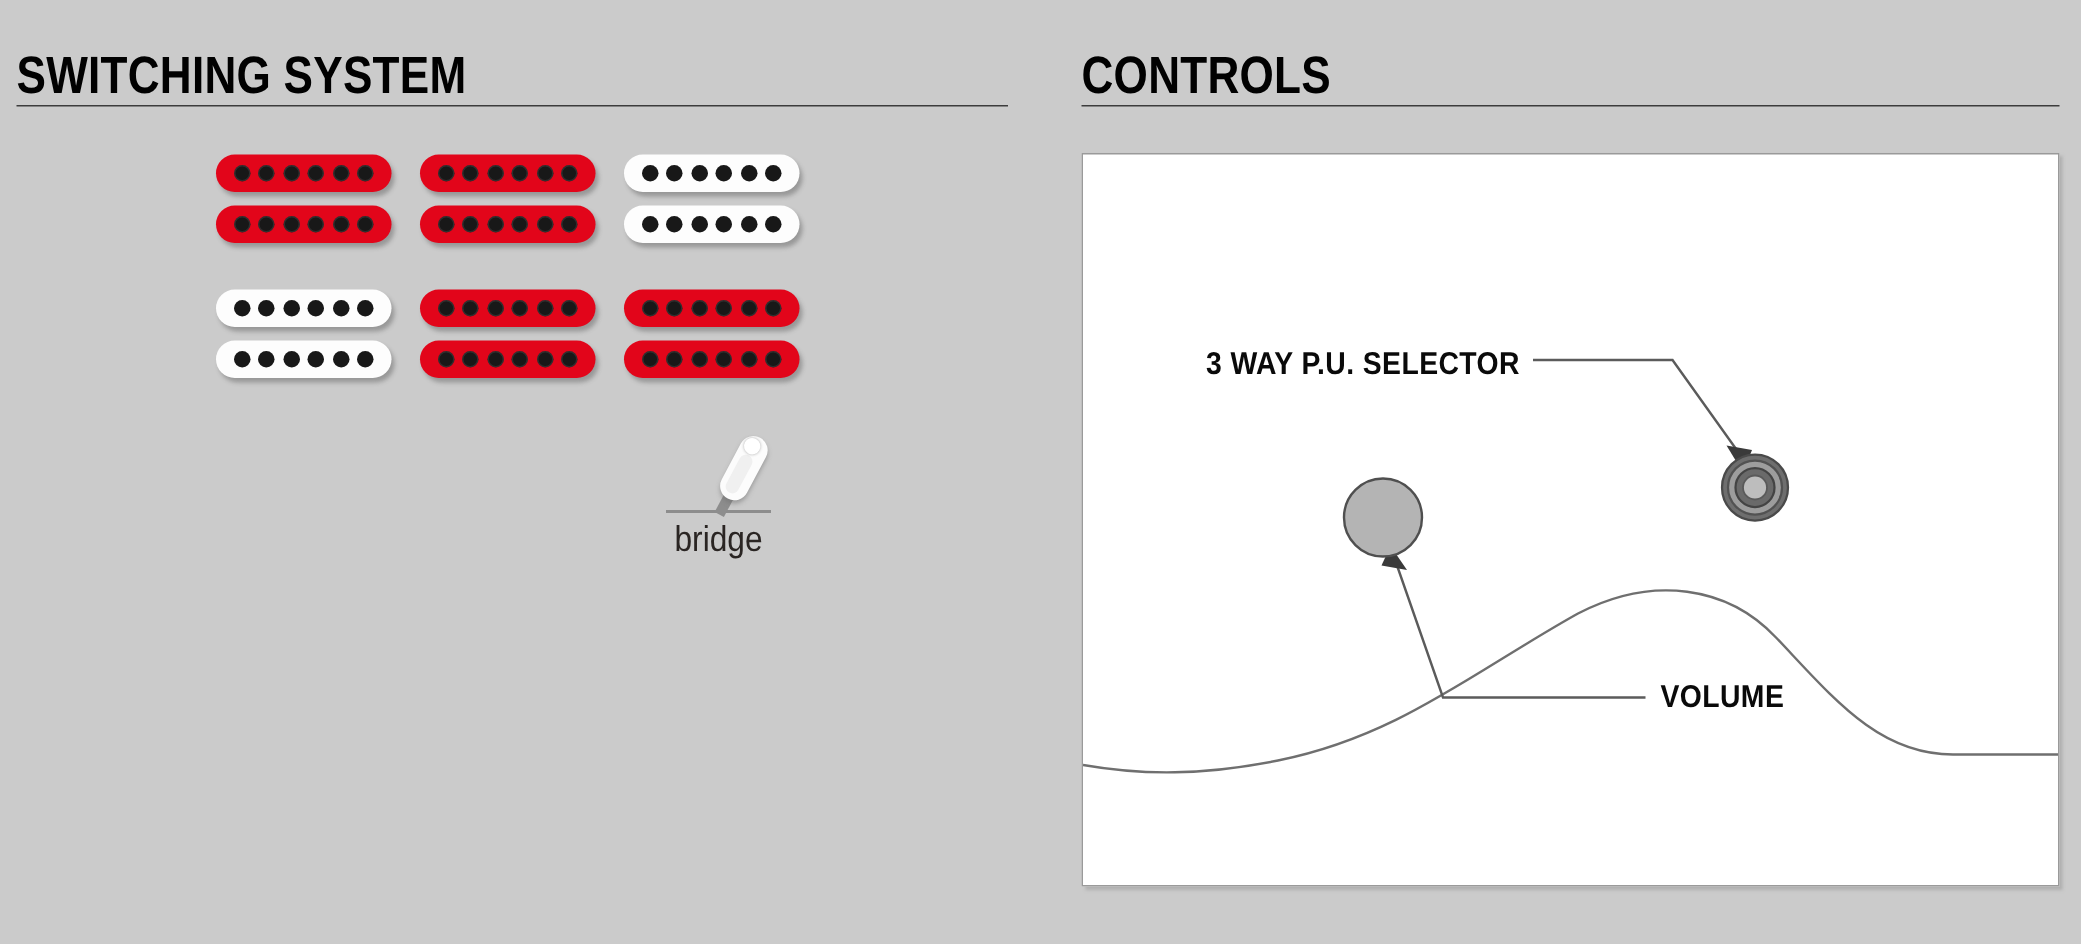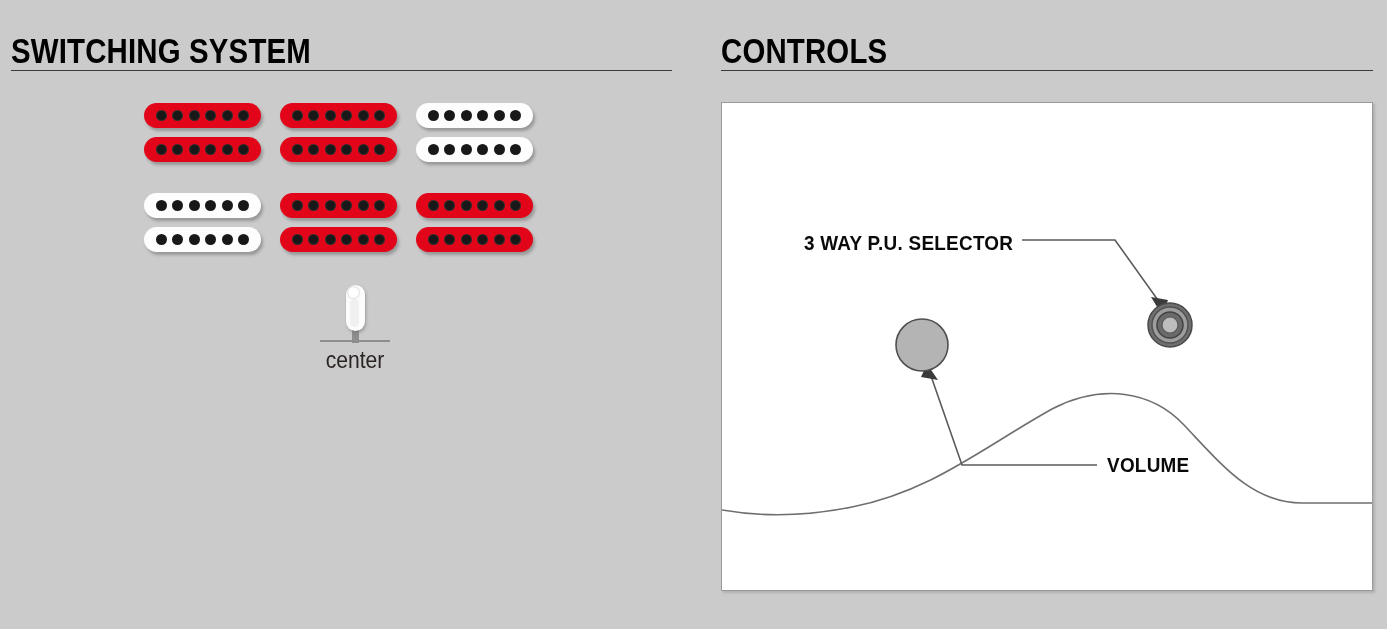--- a/index.html
+++ b/index.html
@@ -313,29 +313,29 @@
           <span class="pole"></span>
           <span class="pole"></span>
           <span class="pole"></span>
           <span class="pole"></span>
           <span class="pole"></span>
         </div>
       </div>
     </div>
 
   <div id="switch-row">
-      <div class="switch-cell" style="left: 144px;">
+      <div class="switch-cell" style="left: 268px;">
         <div class="lever-box">
           <div class="base-line"></div>
-          <div class="lever" style="transform: rotate(0deg);">
+          <div class="lever" style="transform: rotate(28deg);">
             <div class="stem"></div>
             <div class="cap"></div>
           </div>
         </div>
-        <div class="switch-label">center</div>
+        <div class="switch-label">bridge</div>
       </div>
     </div>
 
 </section>
 
 <section class="panel" id="controls-panel">
 
   <h1 class="section-title">CONTROLS</h1>
   <div class="title-rule"></div>
 

